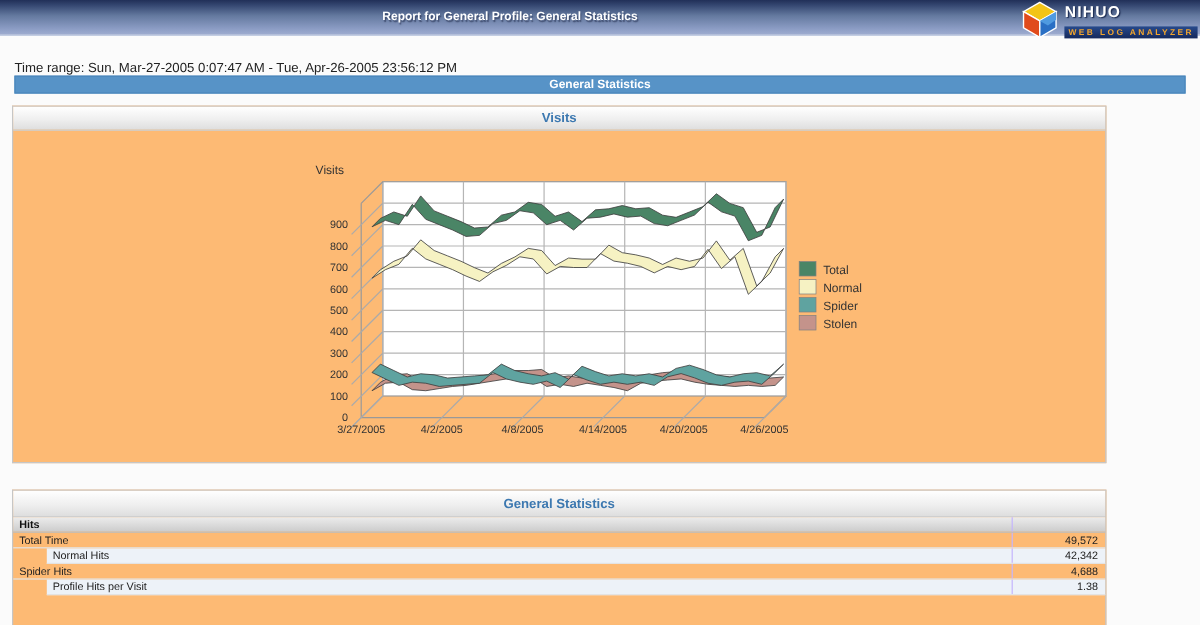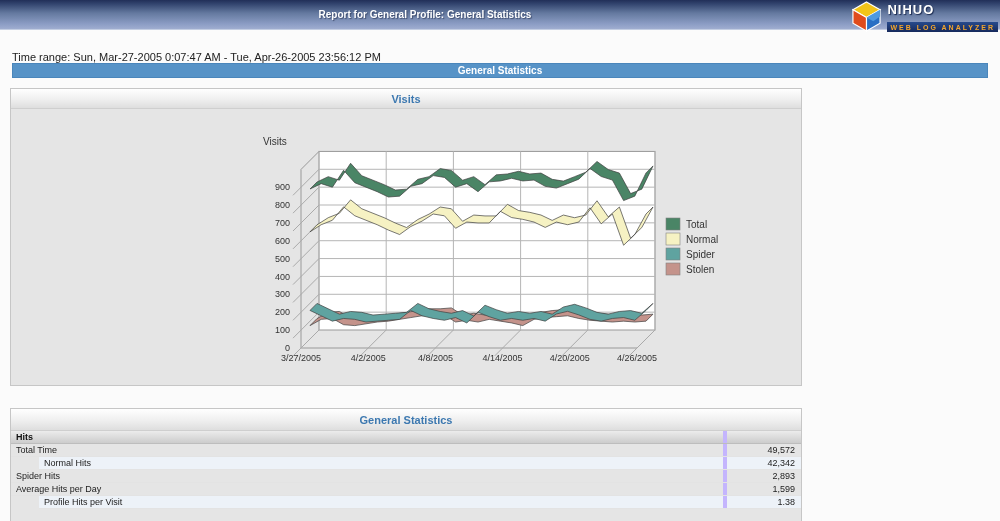--- a/index.html
+++ b/index.html
@@ -43,38 +43,38 @@
   }
   
   .section-bar {
     position:absolute; top:63px; left:12px; width:976px; height:15px;
     background:#5793c7; border:1px solid #4a86bb;
     color:#fff; font-size:10px; font-weight:bold;
     text-align:center; line-height:14px;
   }
   
   .panel {
-    position:absolute; left:10px; width:792px;
-    background:#e5e5e5; border:1px solid #c6c6c6;
+    position:absolute; left:10px; width:912px;
+    background:#fdba74; border:1px solid #c6c6c6;
   }
   .panel-visits { top:88px; height:298px; }
   .panel-table  { top:408px; height:116px; }
   .panel-header {
     height:20px; line-height:20px; text-align:center;
     background: linear-gradient(180deg,#ffffff 0%, #efefef 55%, #dedede 100%);
     border-bottom:1px solid #cfcfcf;
     color:#3c78b0; font-size:11px; font-weight:bold;
   }
   .panel-table .panel-header { height:22px; line-height:22px; }
   .chart-wrap { width:978px; height:275px; }
   
   .trow { display:flex; height:13px; line-height:13px; font-size:9px; color:#222;
           border-bottom:1px solid #e3e3e3; }
   .trow .lbl { flex:1 1 auto; padding-left:5px; overflow:hidden; white-space:nowrap; }
-  .trow .val { width:78px; text-align:right; padding-right:6px; border-left:4px solid #c4b5fd; }
+  .trow .val { width:78px; text-align:right; padding-right:6px; border-left:1px solid #c4b5fd; }
   .trow.alt { background:#edf2f8;margin-left:28px; }
   .trow.group {
     background: linear-gradient(180deg,#ececec,#cccccc);
     font-weight:bold; color:#111; border-bottom:1px solid #bdbdbd;
   }
   text { font-family:"Liberation Sans", sans-serif; }
 </style>
 </head>
 <body>
 
@@ -179,24 +179,20 @@
       <div class="trow">
         <span class="lbl">Total Time</span>
         <span class="val">49,572</span>
       </div>
       <div class="trow alt">
         <span class="lbl">Normal Hits</span>
         <span class="val">42,342</span>
       </div>
       <div class="trow">
         <span class="lbl">Spider Hits</span>
-        <span class="val">2,893</span>
-      </div>
-      <div class="trow">
-        <span class="lbl">Average Hits per Day</span>
-        <span class="val">1,599</span>
+        <span class="val">4,688</span>
       </div>
       <div class="trow alt">
         <span class="lbl">Profile Hits per Visit</span>
         <span class="val">1.38</span>
       </div>
     </div>
 </div>
 
 </body></html>

